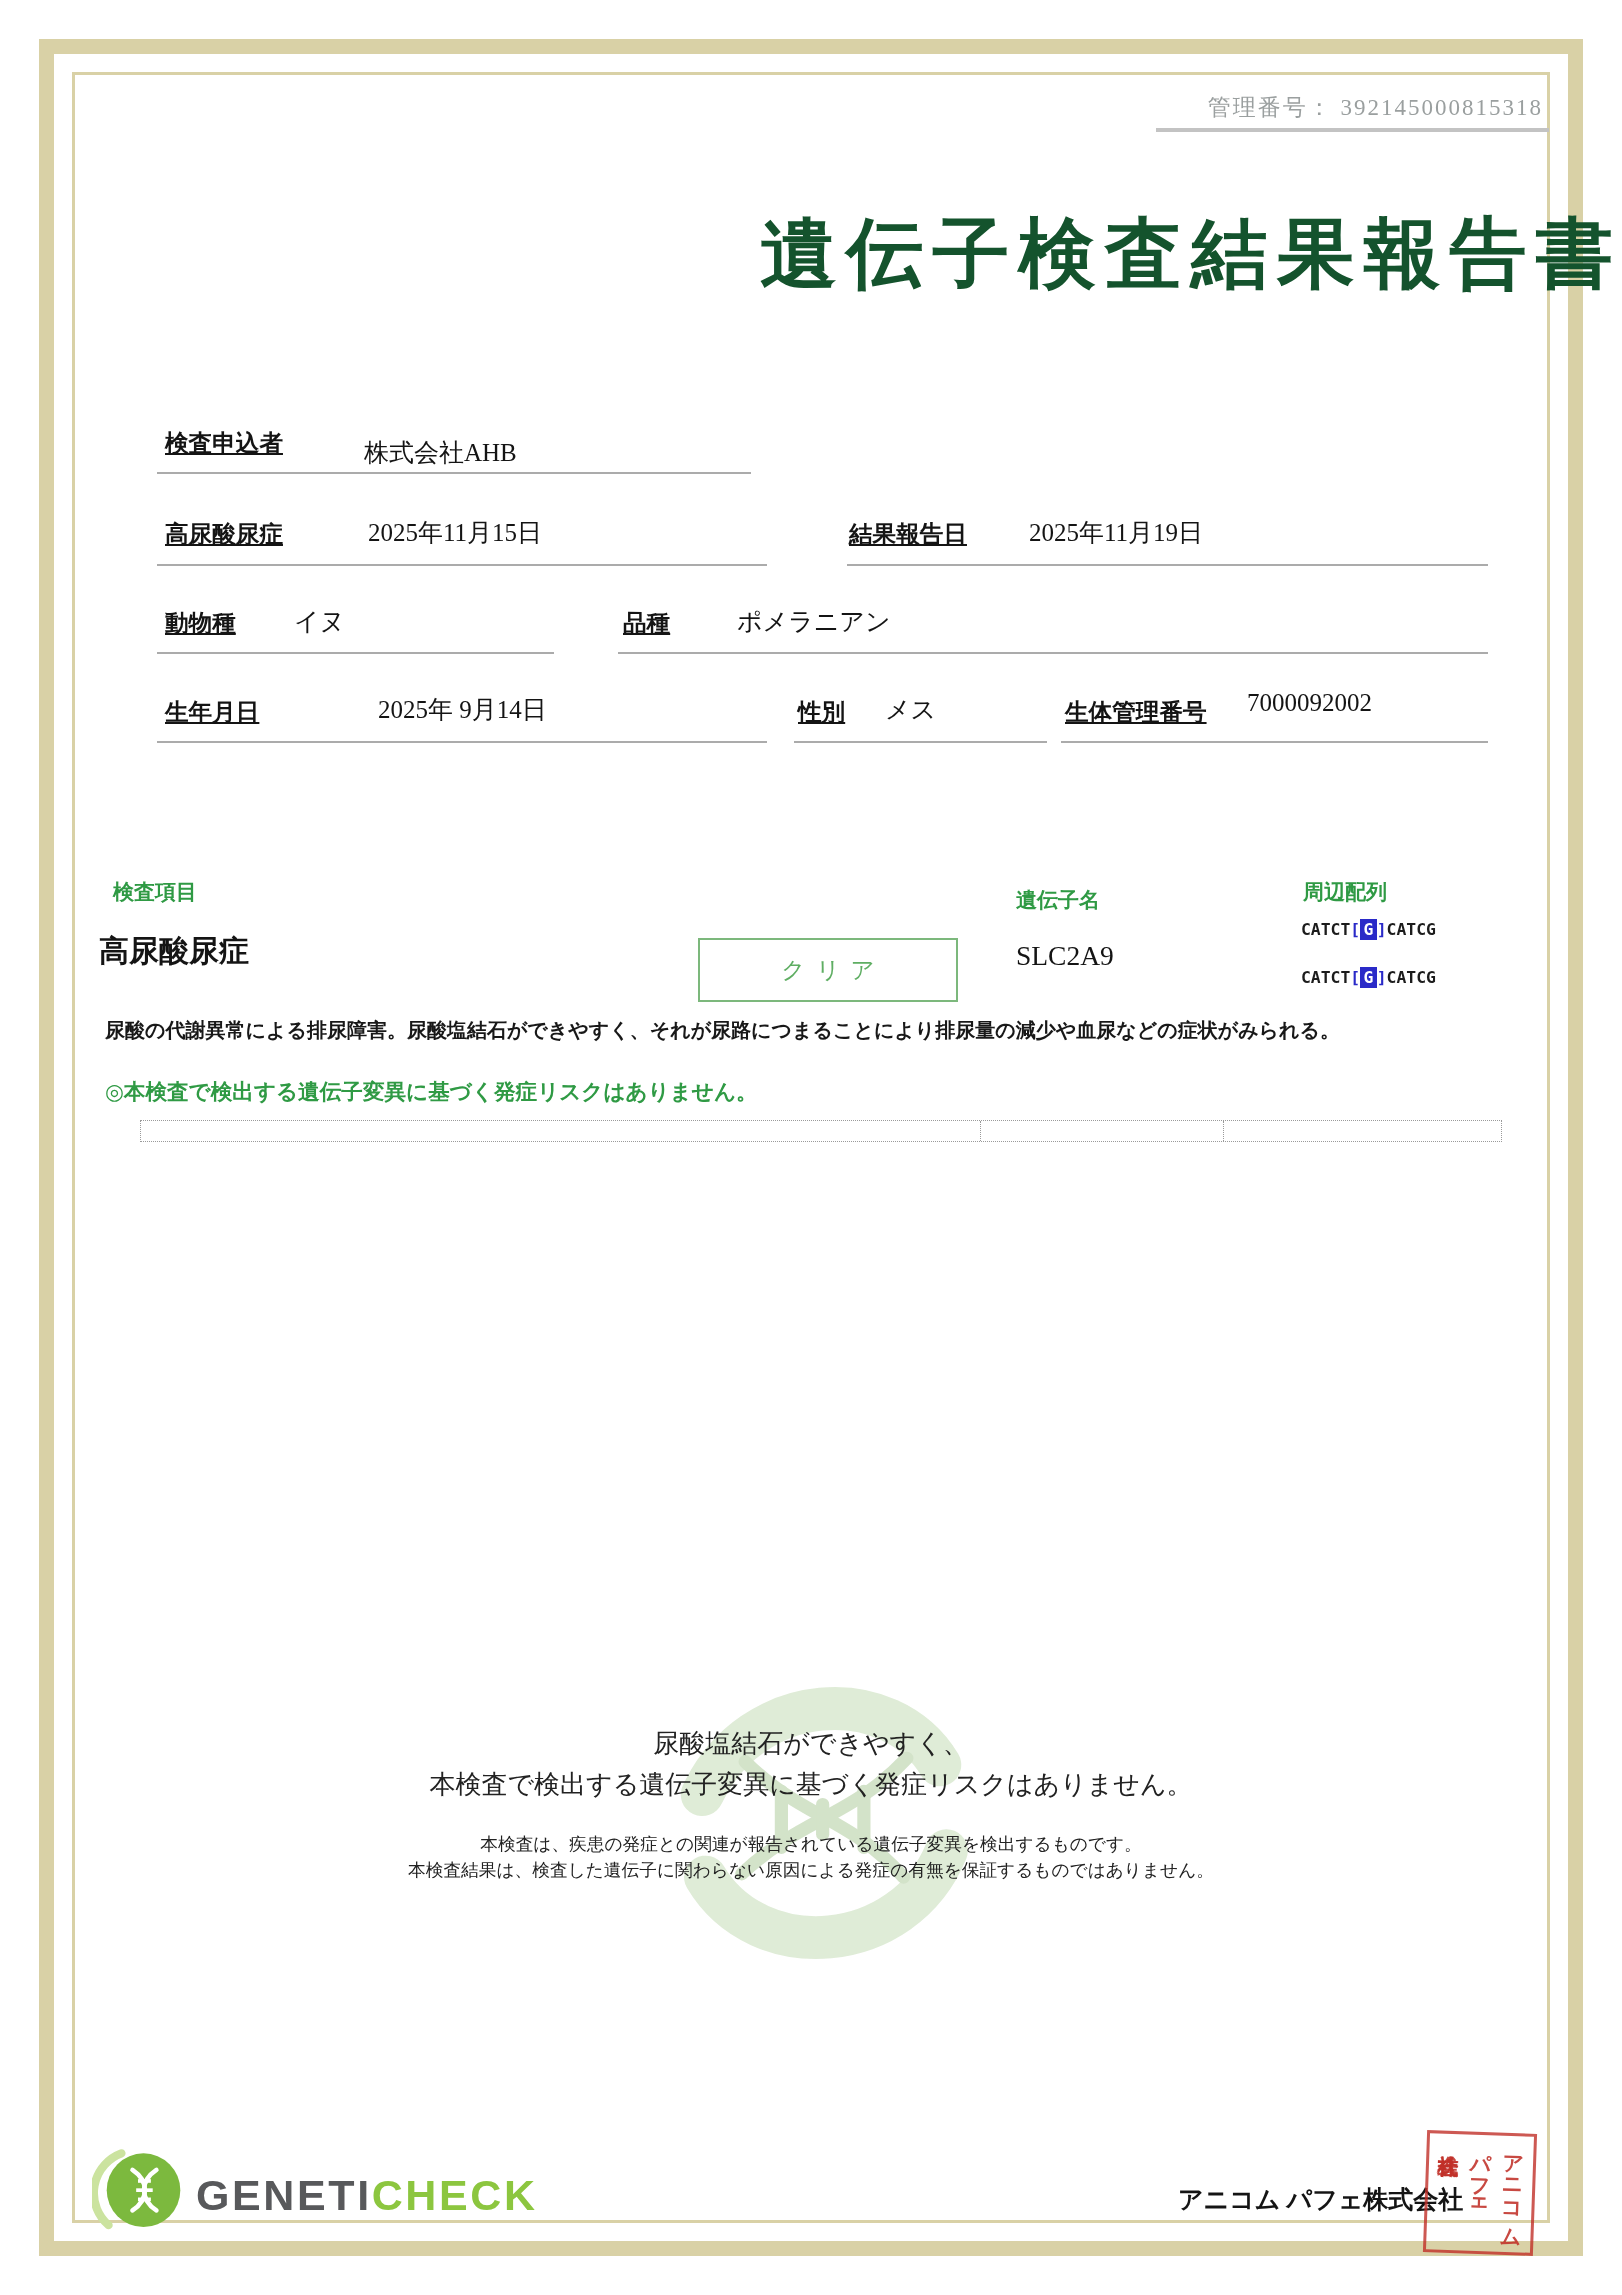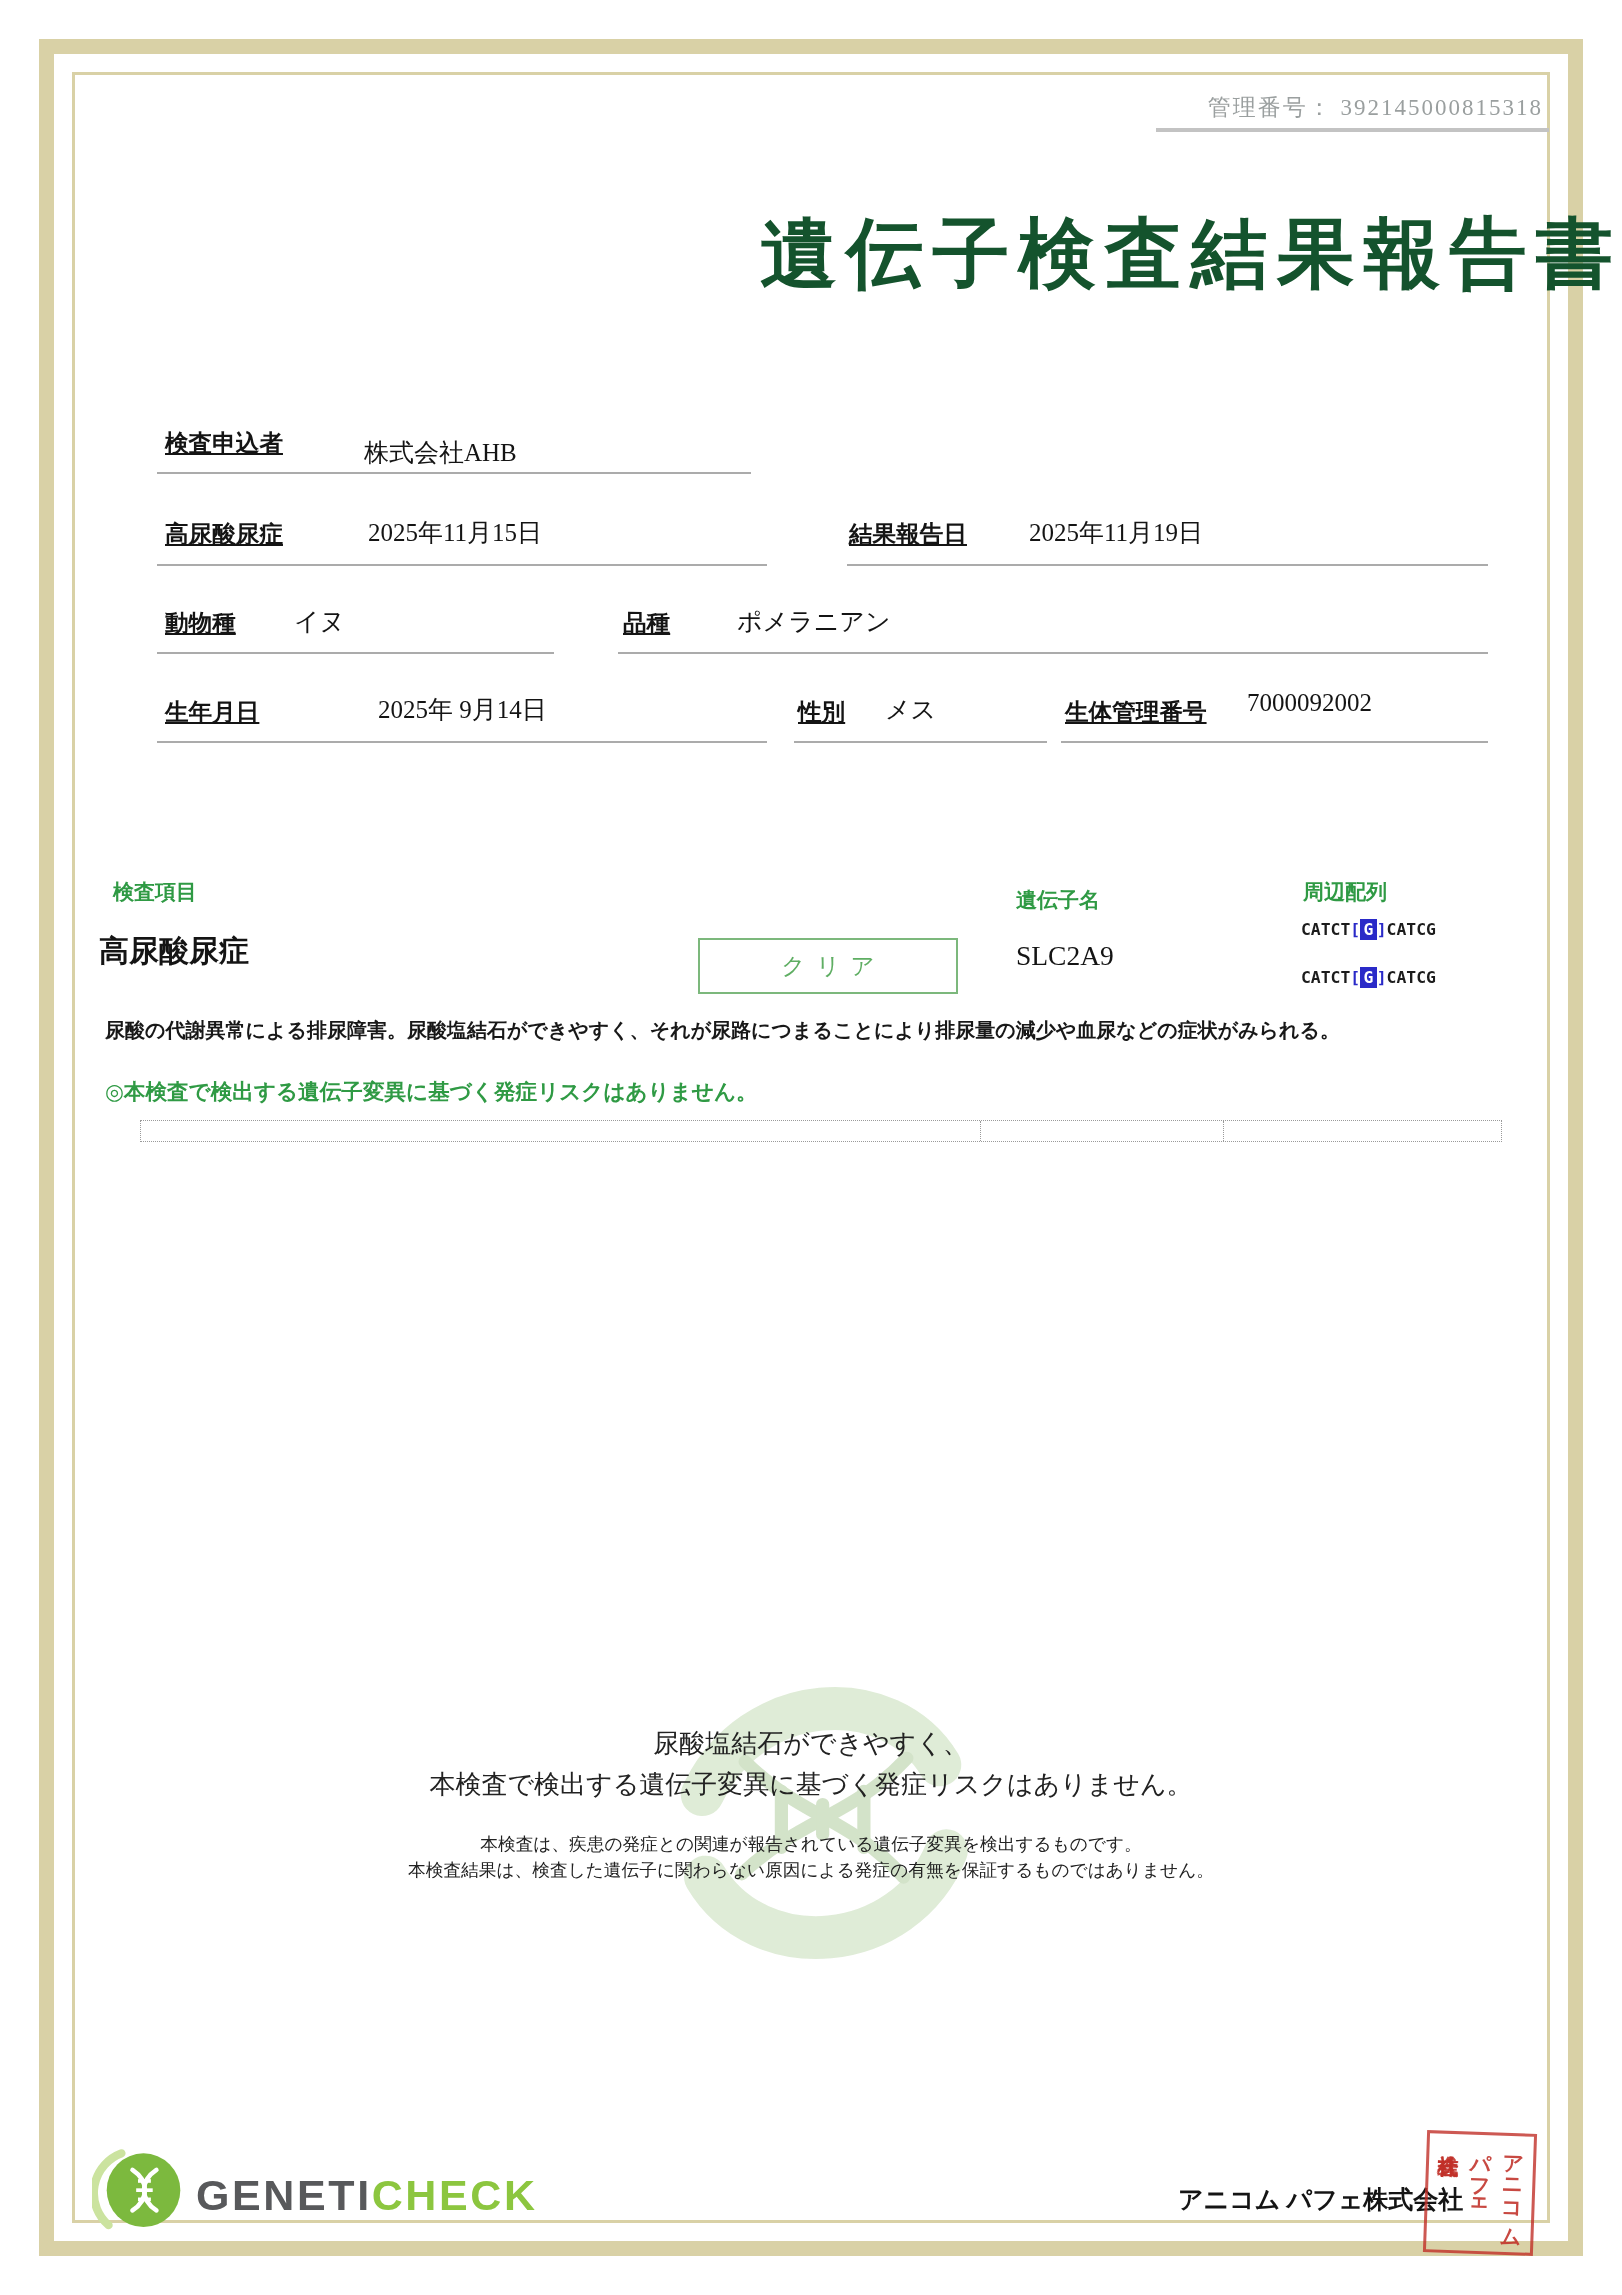--- a/index.html
+++ b/index.html
@@ -54,21 +54,21 @@
   .r-animalid { left:1061px; top:741px; width:427px; }
 
   
   .col-head { position:absolute; font-family:"Liberation Sans","DejaVu Sans",sans-serif;
     font-size:21px; font-weight:700; color:#2f9a44; white-space:nowrap; }
   .ch-item { left:113px; top:878px; }
   .ch-gene { left:1016px; top:886px; }
   .ch-seq  { left:1303px; top:878px; }
 
   .disease { position:absolute; left:99px; top:931px; font-size:30px; font-weight:600; }
-  .clear-box { position:absolute; left:698px; top:938px; width:260px; height:56px;
+  .clear-box { position:absolute; left:698px; top:938px; width:260px; height:64px;
     border:2px solid #7cb87c; display:flex; align-items:center; justify-content:center;
     font-size:23.6px; color:#5fae63; letter-spacing:10.5px; text-indent:10.5px; }
   .gene-val { position:absolute; left:1016px; top:940px; font-size:27.5px; }
 
   .seq { position:absolute; left:1301px; font-family:"DejaVu Sans Mono","Liberation Mono",monospace;
     font-size:16.4px; font-weight:700; color:#1c1c1c; white-space:nowrap; }
   .seq1 { top:920px; }
   .seq2 { top:968px; }
   .seq-bracket { color:#2a2ac8; }
   .seq-variant { background:#2a2ac8; color:#ffffff; padding:0.7px 3.3px; }

